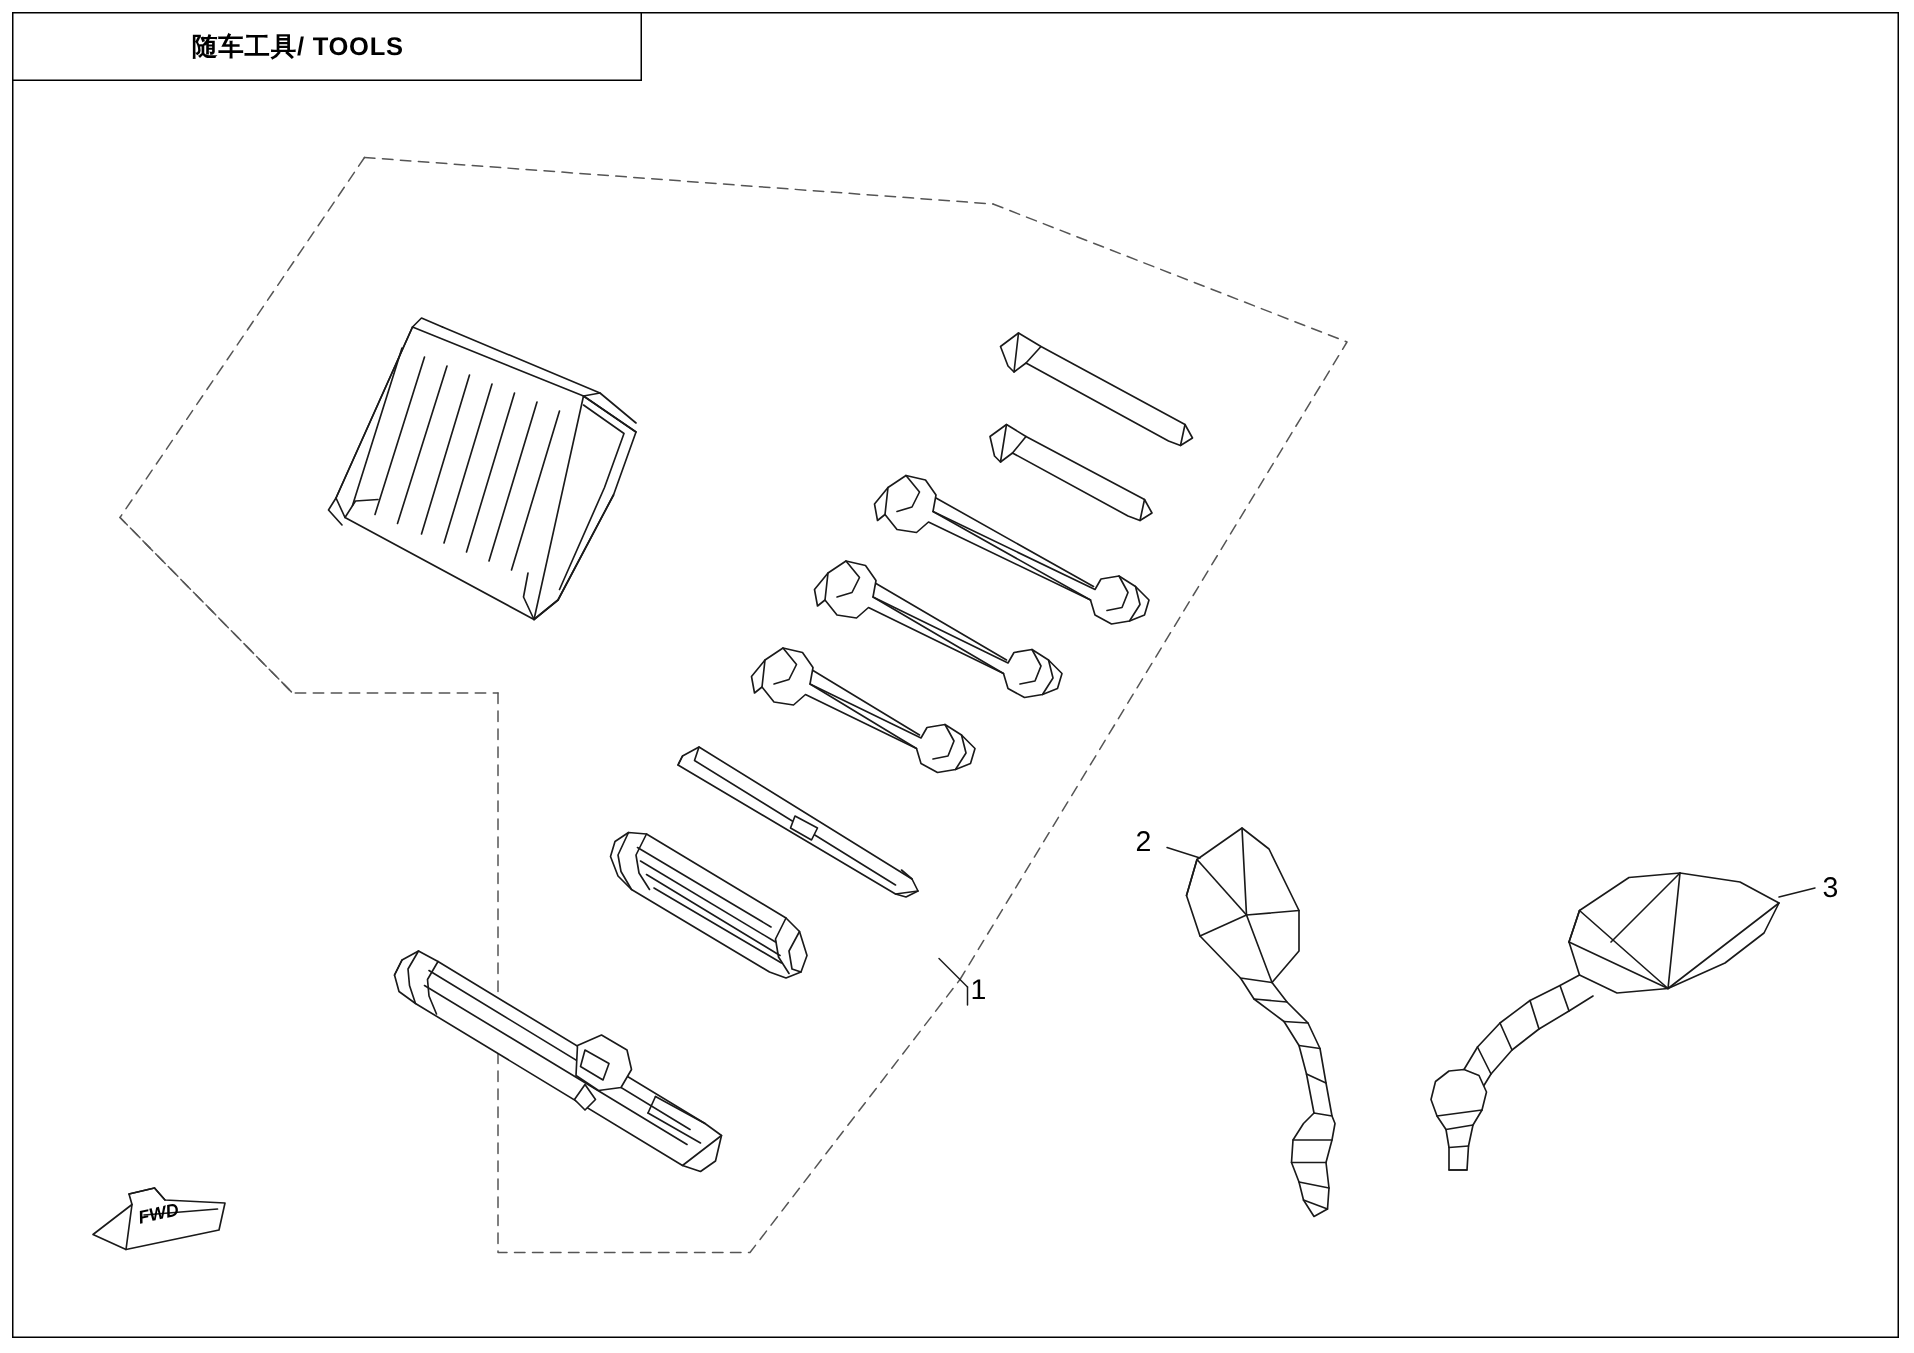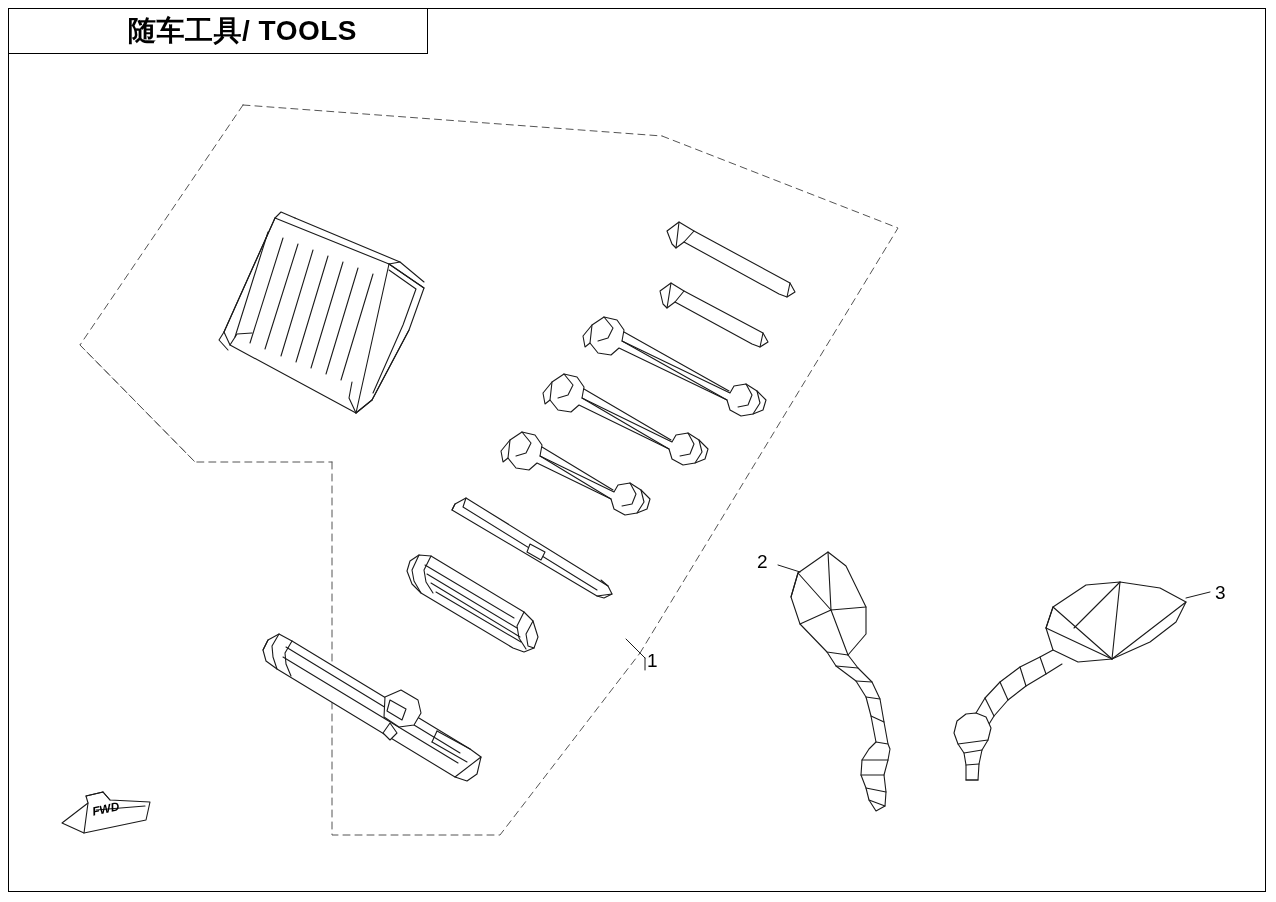--- a/index.html
+++ b/index.html
@@ -36,21 +36,21 @@
     border-bottom: 1px solid #000000;
     box-sizing: border-box;
     display: flex;
     align-items: center;
   }
   .title-text {
     position: absolute;
     left: 120px;
     top: 50%;
     transform: translateY(-50%);
-    font-size: 28px;
+    font-size: 17px;
     font-weight: bold;
     letter-spacing: 0.5px;
     color: #000000;
     white-space: nowrap;
     text-align: center;
   }
   .svg-layer {
     position: absolute;
     left: 0;
     top: 0;

